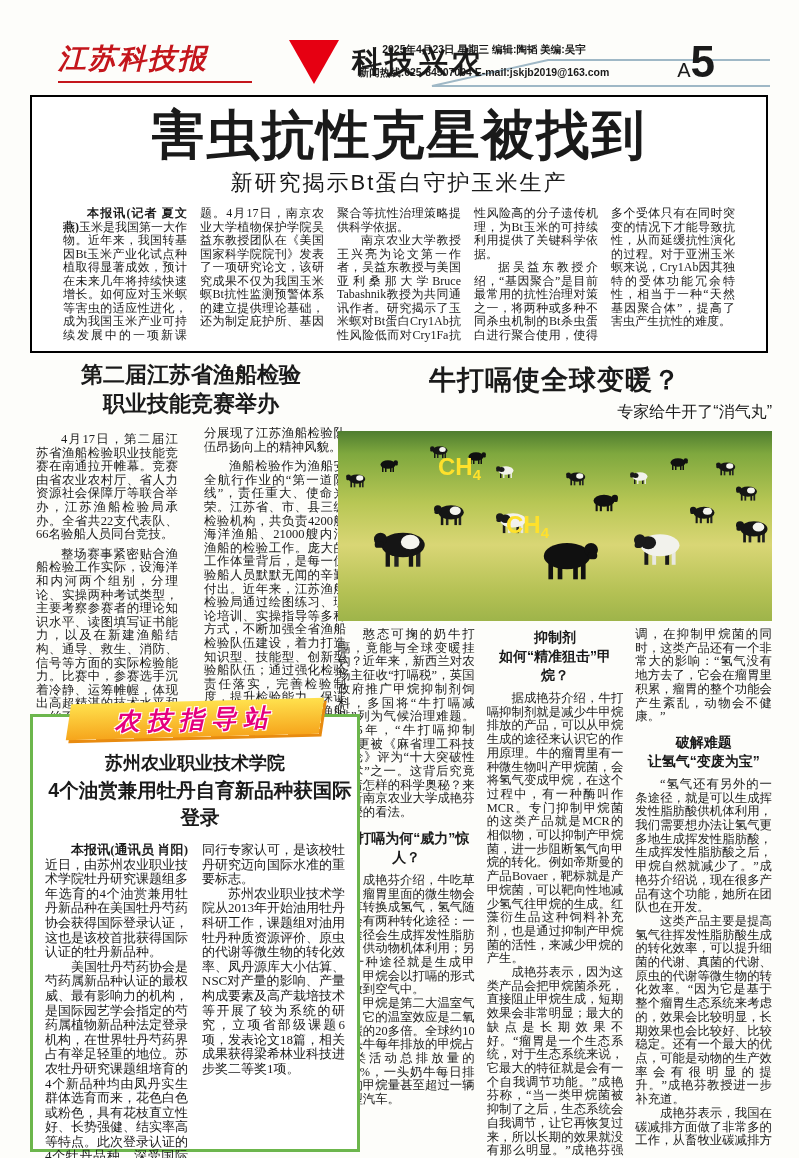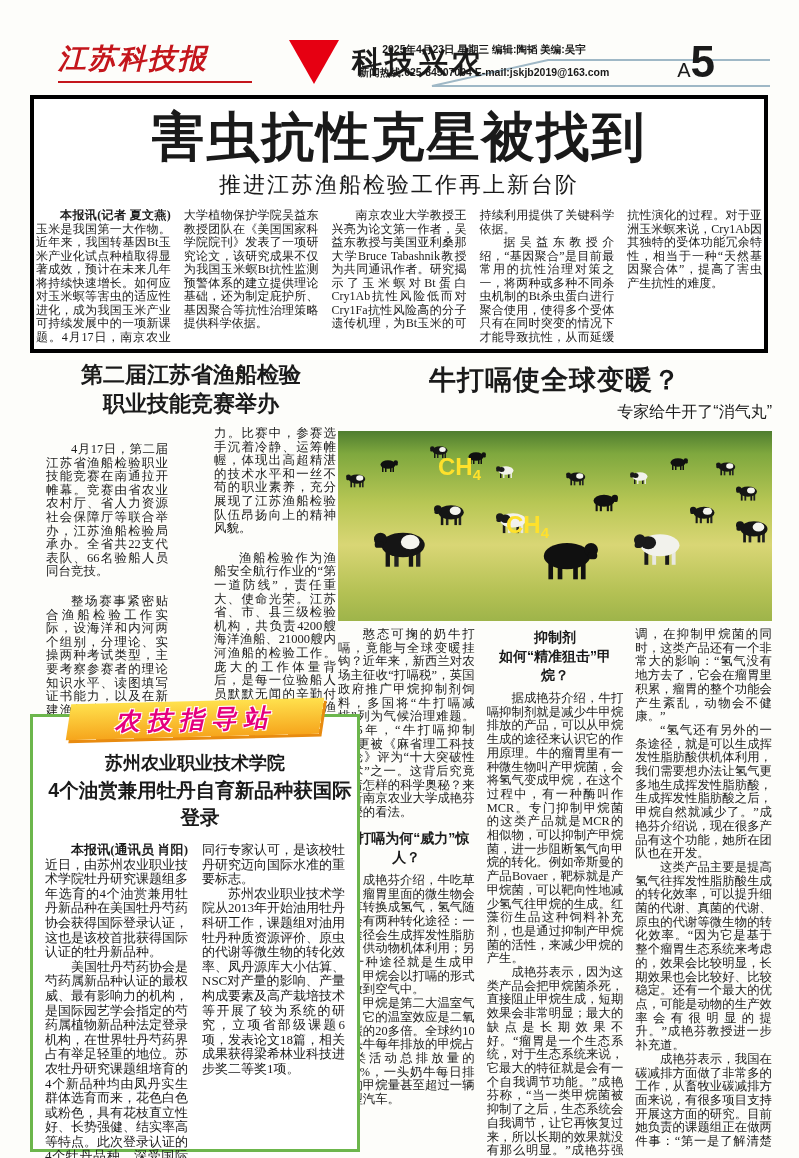--- a/index.html
+++ b/index.html
@@ -15,36 +15,36 @@
                 font-family:"Liberation Sans","DejaVu Sans",sans-serif;letter-spacing:3px;}
   .mast-right{position:absolute;right:82px;top:8px;width:330px;text-align:center;
               font-family:"Liberation Sans","DejaVu Sans",sans-serif;}
   .mast-date{font-size:10.5px;line-height:22px;font-weight:bold;}
   .mast-hotline{font-size:10.5px;line-height:24px;font-weight:bold;}
   .mast-pagenum{position:absolute;right:16px;top:10px;white-space:nowrap;}
   .mast-pagenum .pl{font-size:20px;font-family:"Liberation Sans",sans-serif;}
   .mast-pagenum .pn{font-size:44px;font-weight:bold;font-family:"Liberation Sans",sans-serif;line-height:44px;}
   .mast-lines{position:absolute;left:0;top:0;}
   
-  .lead-box{position:absolute;left:30px;top:95px;width:738px;height:258px;border:4px solid #000000;
+  .lead-box{position:absolute;left:30px;top:95px;width:738px;height:258px;border:2px solid #000000;
             box-sizing:border-box;background:#fff;}
   .lead-headline{margin-top:8px;text-align:center;font-size:53px;font-weight:900;letter-spacing:2px;
                  font-family:"Liberation Sans","DejaVu Sans",sans-serif;line-height:60px;}
   .lead-subtitle{text-align:center;font-size:22px;margin-top:3px;letter-spacing:2px;
                  font-family:"Liberation Sans","DejaVu Sans",sans-serif;}
-  .lead-body{margin:9px 2px 0;column-count:5;column-gap:13px;column-fill:auto;height:142px;overflow:hidden;
+  .lead-body{margin:9px 31px 0;column-count:5;column-gap:13px;column-fill:auto;height:142px;overflow:hidden;
              font-size:12px;line-height:13.5px;text-align:justify;}
   .lead-body p{margin:0;text-indent:2em;}
   
   .fish{position:absolute;left:30px;top:360px;width:322px;}
   .fish-headline{text-align:center;font-size:22px;font-weight:900;line-height:29px;
                  font-family:"Liberation Sans","DejaVu Sans",sans-serif;}
   .fish-body{margin-top:9px;column-count:2;column-gap:14px;column-fill:auto;height:322px;overflow:hidden;
              font-size:12.5px;line-height:13.6px;text-align:justify;}
-  .fish-body p{margin:16px;text-indent:2em;}
+  .fish-body p{margin:6px;text-indent:2em;}
   
   .cow{position:absolute;left:338px;top:362px;width:434px;}
   .cow-headline{text-align:center;font-size:27px;font-weight:900;letter-spacing:1px;
                 font-family:"Liberation Sans","DejaVu Sans",sans-serif;}
   .cow-subtitle{text-align:right;font-size:16px;margin-top:4px;
                 font-family:"Liberation Sans","DejaVu Sans",sans-serif;}
   .cow-photo{display:block;width:434px;height:190px;margin-top:8px;}
   .cow-body{margin-top:7px;column-count:3;column-gap:12px;column-fill:auto;height:532px;overflow:hidden;
             font-size:12.4px;line-height:13.7px;text-align:justify;}
   .cow-body p{margin:0;text-indent:2em;}
@@ -83,21 +83,21 @@
     <div class="mast-section">科技兴农</div>
     <div class="mast-right">
       <div class="mast-date">2025年4月23日 星期三  编辑:陶韬  美编:吴宇</div>
       <div class="mast-hotline">新闻热线:025-84507004  E-mail:jskjb2019@163.com</div>
     </div>
     <div class="mast-pagenum"><span class="pl">A</span><span class="pn">5</span></div>
   </div>
 
   <div class="lead-box">
     <div class="lead-headline">害虫抗性克星被找到</div>
-    <div class="lead-subtitle">推进江苏渔船检验工作再上新台阶</div>
+    <div class="lead-subtitle">新研究揭示Bt蛋白守护玉米生产</div>
     <div class="lead-body">
       <p><b>本报讯</b><b>(记者 夏文燕)</b><span>玉米是我国第一大作物。近年来，我国转基因Bt玉米产业化试点种植取得显著成效，预计在未来几年将持续快速增长。如何应对玉米螟等害虫的适应性进化，成为我国玉米产业可持续发展中的一项新课题。4月17日，南京农业大学植物保护学院吴益东教授团队在《美国国家科学院院刊》发表了一项研究论文，该研究成果不仅为我国玉米螟Bt抗性监测预警体系的建立提供理论基础，还为制定庇护所、基因聚合等抗性治理策略提供科学依据。</span></p>
       <p>南京农业大学教授王兴亮为论文第一作者，吴益东教授与美国亚利桑那大学Bruce Tabashnik教授为共同通讯作者。研究揭示了玉米螟对Bt蛋白Cry1Ab抗性风险低而对Cry1Fa抗性风险高的分子遗传机理，为Bt玉米的可持续利用提供了关键科学依据。</p>
       <p>据吴益东教授介绍，“基因聚合”是目前最常用的抗性治理对策之一，将两种或多种不同杀虫机制的Bt杀虫蛋白进行聚合使用，使得多个受体只有在同时突变的情况下才能导致抗性，从而延缓抗性演化的过程。对于亚洲玉米螟来说，Cry1Ab因其独特的受体功能冗余特性，相当于一种“天然基因聚合体”，提高了害虫产生抗性的难度。</p>
 
     </div>
   </div>
 
   <div class="fish">
     <div class="fish-headline">
@@ -185,20 +185,24 @@
       <p>憨态可掬的奶牛打嗝，竟能与全球变暖挂钩？近年来，新西兰对农场主征收“打嗝税”，英国政府推广甲烷抑制剂饲料，多国将“牛打嗝减排”列为气候治理难题。2025年，“牛打嗝抑制剂”更被《麻省理工科技评论》评为“十大突破性技术”之一。这背后究竟藏着怎样的科学奥秘？来听听南京农业大学成艳芬教授的看法。</p>
       <h3>牛打嗝为何“威力”惊人？</h3>
       <p>成艳芬介绍，牛吃草后，瘤胃里面的微生物会把草转换成氢气，氢气随后会有两种转化途径：一种途径会生成挥发性脂肪酸，供动物机体利用；另外一种途径就是生成甲烷，甲烷会以打嗝的形式排放到空气中。</p>
       <p>甲烷是第二大温室气体，它的温室效应是二氧化碳的20多倍。全球约10亿头牛每年排放的甲烷占人类活动总排放量的14.5%，一头奶牛每日排放的甲烷量甚至超过一辆小型汽车。</p>
       <h3>
         <div>抑制剂</div>
         <div>如何“精准狙击”甲烷？</div>
       </h3>
       <p>据成艳芬介绍，牛打嗝抑制剂就是减少牛甲烷排放的产品，可以从甲烷生成的途径来认识它的作用原理。牛的瘤胃里有一种微生物叫产甲烷菌，会将氢气变成甲烷，在这个过程中，有一种酶叫作MCR。专门抑制甲烷菌的这类产品就是MCR的相似物，可以抑制产甲烷菌，进一步阻断氢气向甲烷的转化。例如帝斯曼的产品Bovaer，靶标就是产甲烷菌，可以靶向性地减少氢气往甲烷的生成。红藻衍生品这种饲料补充剂，也是通过抑制产甲烷菌的活性，来减少甲烷的产生。</p>
       <p>成艳芬表示，因为这类产品会把甲烷菌杀死，直接阻止甲烷生成，短期效果会非常明显；最大的缺点是长期效果不好。“瘤胃是一个生态系统，对于生态系统来说，它最大的特征就是会有一个自我调节功能。”成艳芬称，“当一类甲烷菌被抑制了之后，生态系统会自我调节，让它再恢复过来，所以长期的效果就没有那么明显。”成艳芬强调，在抑制甲烷菌的同时，这类产品还有一个非常大的影响：“氢气没有地方去了，它会在瘤胃里积累，瘤胃的整个功能会产生紊乱，动物会不健康。”</p>
+      <h3>
+        <div>破解难题</div>
+        <div>让氢气“变废为宝”</div>
+      </h3>
       <p>“氢气还有另外的一条途径，就是可以生成挥发性脂肪酸供机体利用，我们需要想办法让氢气更多地生成挥发性脂肪酸，生成挥发性脂肪酸之后，甲烷自然就减少了。”成艳芬介绍说，现在很多产品有这个功能，她所在团队也在开发。</p>
       <p>这类产品主要是提高氢气往挥发性脂肪酸生成的转化效率，可以提升细菌的代谢、真菌的代谢、原虫的代谢等微生物的转化效率。“因为它是基于整个瘤胃生态系统来考虑的，效果会比较明显，长期效果也会比较好、比较稳定。还有一个最大的优点，可能是动物的生产效率会有很明显的提升。”成艳芬教授进一步补充道。</p>
       <p>成艳芬表示，我国在碳减排方面做了非常多的工作，从畜牧业碳减排方面来说，有很多项目支持开展这方面的研究。目前她负责的课题组正在做两件事：“第一是了解清楚国内牛羊到底排放了多少甲烷，需要有一个非常明确的值；第二，在这个基础上，我们有没有方法和措施、有没有很好的产品，去把甲烷的量降低20%。”成艳芬教授表示，在牛羊甲烷减排方面，有很多科研项目支持全球科研人员开展机制方面的研究以及产品研发，“有一个全球的联盟，叫作全球甲烷联盟，联盟去年资助了一个项目，这个项目就是专门关注瘤胃产甲烷这些微生物的功能，希望能够找到减少碳排放的新途径、新方案”。</p>
 
     </div>
   </div>
 
   <div class="agri-box">
     <div class="agri-banner">
         <span>农技指导站</span>

